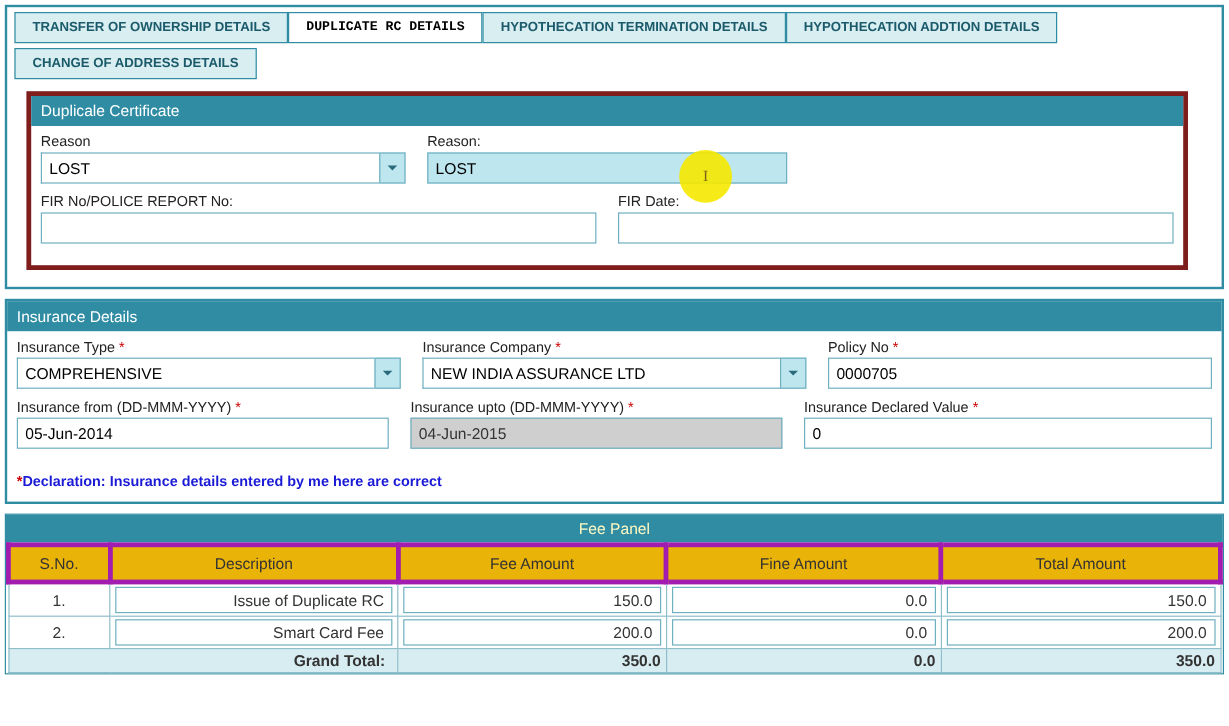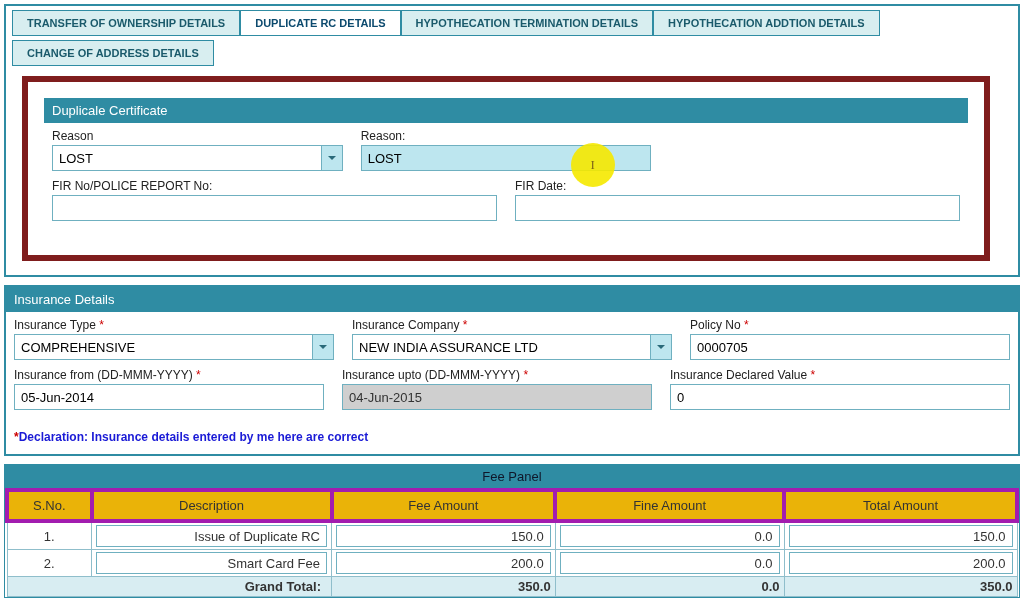--- a/index.html
+++ b/index.html
@@ -27,25 +27,26 @@
     color: #1a5a6b;
     padding: 6px 14px;
     font-size: 11px;
     font-weight: bold;
     cursor: pointer;
     margin-right: 0;
     margin-bottom: 4px;
   }
   .tab.active {
     background: #fff;
-    color: #0c4a6e;
+    color: #000000;
+    font-family: Liberation Mono, monospace;
   }
   .section-panel {
-    border: 6px solid #7f1d1d;
-    padding: 16px;
+    border: 4px solid #7f1d1d;
+    padding: 0;
     margin: 4px 22px 4px 10px;
   }
   .section-header {
     background: #2f8ca3;
     color: #fff;
     font-size: 13px;
     padding: 5px 8px;
     font-weight: normal;
   }
   .section-body {
@@ -104,21 +105,21 @@
   }
   .declaration .star { color: #c00; }
 
   
   .fee-panel {
     border: 1px solid #2f8ca3;
     margin: 0 0 0 0;
   }
   .fee-title-row {
     background: #2f8ca3;
-    color: #0f172a;
+    color: #fef9c3;
     text-align: center;
     padding: 4px;
     font-size: 13px;
   }
   table.fee-table {
     width: 100%;
     border-collapse: collapse;
   }
   table.fee-table th {
     background: #eab308;

